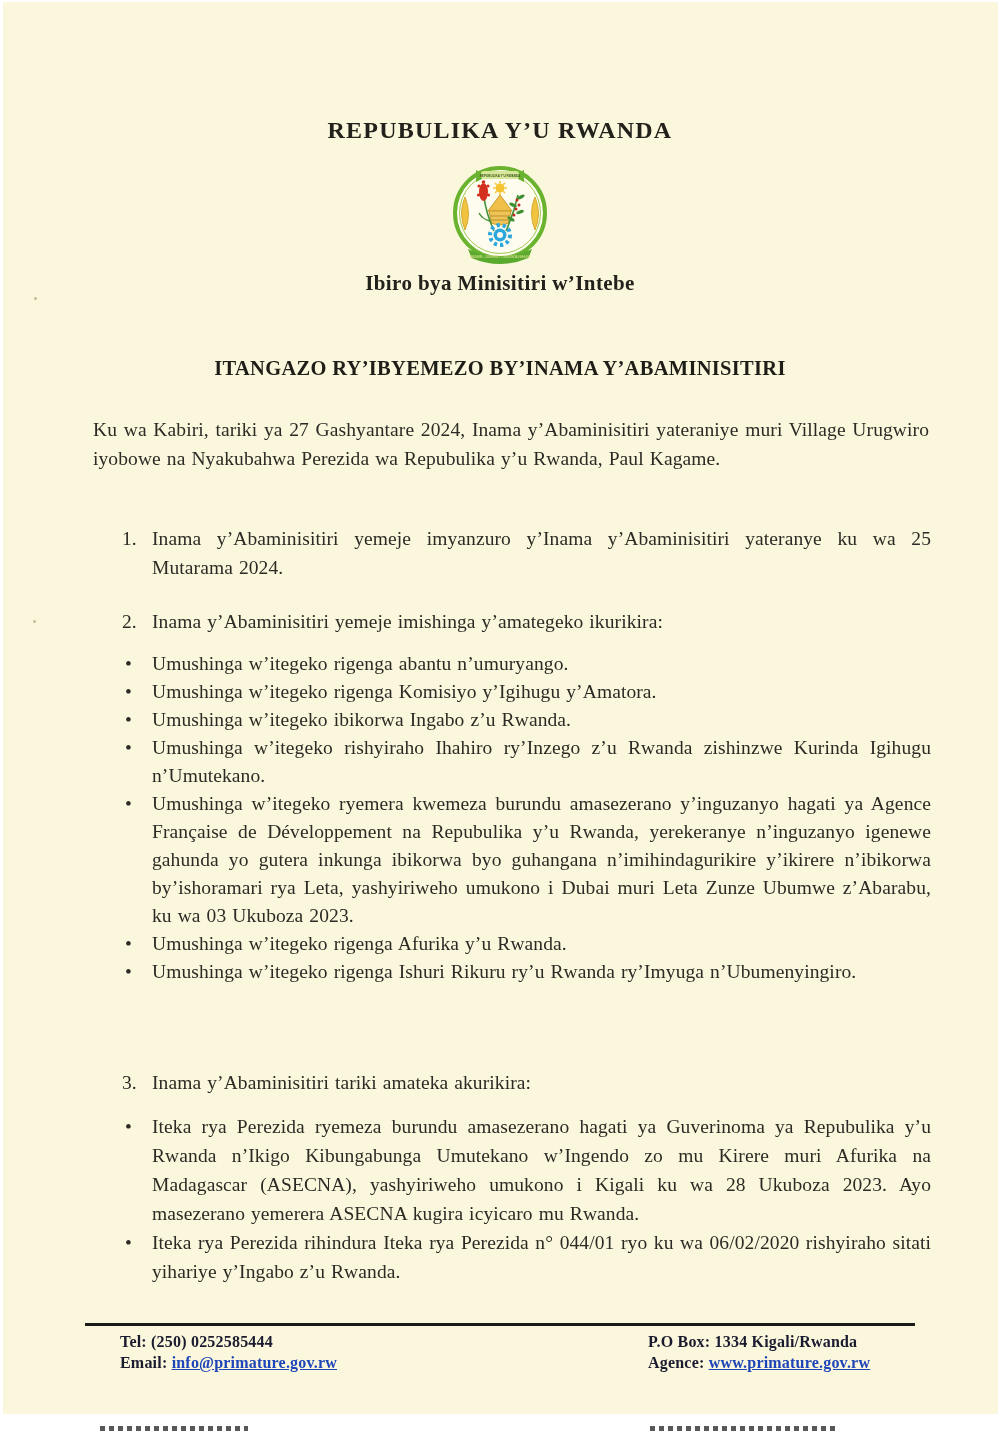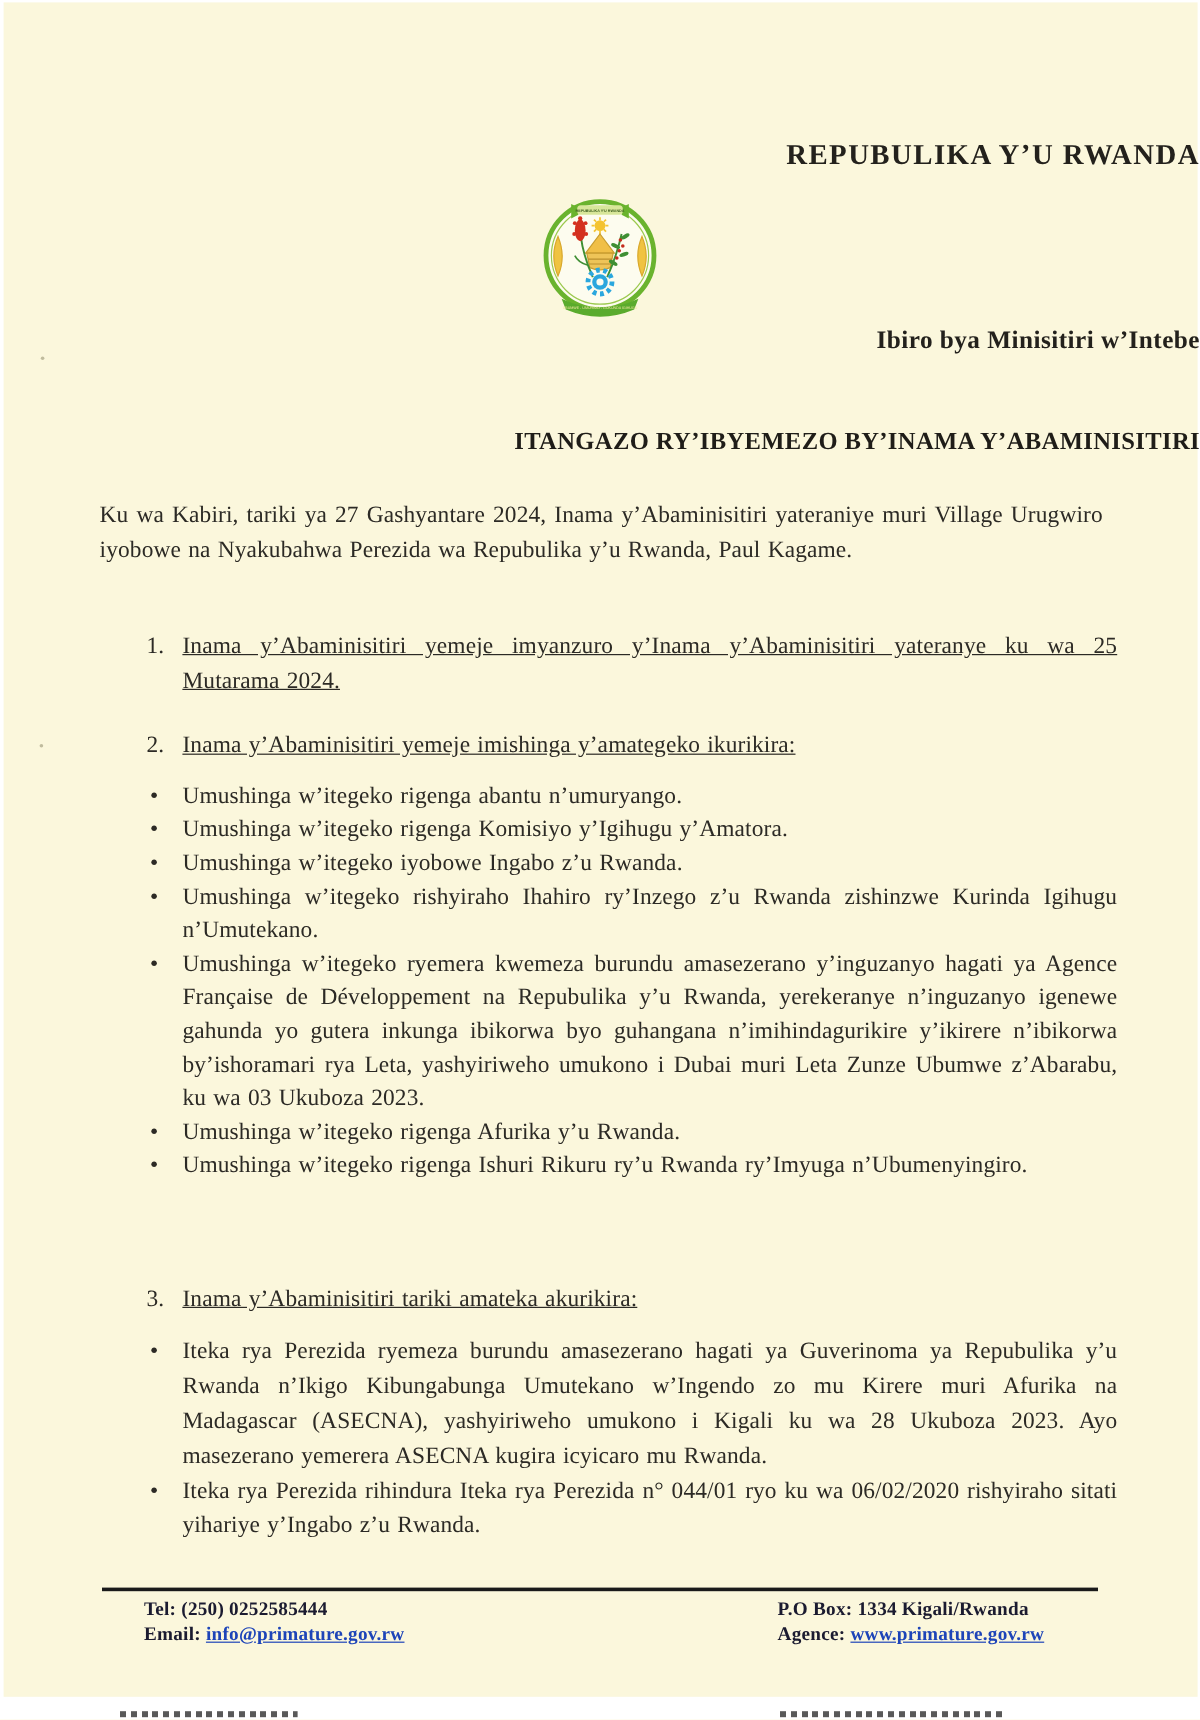--- a/index.html
+++ b/index.html
@@ -4,42 +4,42 @@
 <style>
   html,body{margin:0;padding:0;}
   body{
     width:1000px;height:1433px;position:relative;background:#ffffff;
     font-family:"Liberation Serif", serif;color:#2c2a25;overflow:hidden;
   }
   .page{
     position:absolute;left:3px;top:2px;width:995px;height:1412px;
     background:#fbf7dc;
   }
-  .center{position:absolute;left:0;width:1000px;text-align:right;}
+  .center{position:absolute;left:0;width:1000px;text-align:center;}
   .republic-title{
     top:117px;font-size:24px;font-weight:bold;letter-spacing:1.2px;color:#23211c;
   }
   .emblem-wrap{position:absolute;top:155px;left:440px;width:120px;height:118px;}
   .office-name{
     top:271px;font-size:21px;font-weight:bold;letter-spacing:.4px;color:#23211c;
   }
   .doc-heading{
     top:357px;font-size:20.5px;font-weight:bold;letter-spacing:.3px;color:#1f1d18;
   }
   .doc-heading span{
     text-decoration-thickness:2px;text-underline-offset:4px;
   }
   .body-text{
     font-size:19.5px;line-height:29px;text-align:justify;color:#2c2a25;
     letter-spacing:.1px;word-spacing:1px;
   }
-  .intro{position:absolute;left:83px;top:415px;width:836px;}
+  .intro{position:absolute;left:93px;top:415px;width:836px;}
   .num-item{position:absolute;left:95px;width:836px;display:flex;}
   .num-item .marker{width:30px;margin-left:27px;flex-shrink:0;}
-  .num-item .txt{flex:1;text-align:justify;text-decoration:underline;}
+  .num-item .txt{flex:1;text-align:justify;}
   .bullet-group{position:absolute;left:95px;width:836px;}
   .b-item{display:flex;}
   .b-item .marker{width:27px;margin-left:30px;flex-shrink:0;}
   .b-item .txt{flex:1;text-align:justify;}
   .lh28{line-height:28px;}
   .lh29{line-height:29px;}
   .footer-rule{position:absolute;left:85px;top:1323px;width:830px;height:3px;background:#1a1a1a;}
   .footer-block{
     position:absolute;top:1331px;font-size:16px;font-weight:bold;line-height:21px;
     color:#1b1b30;letter-spacing:.2px;
@@ -150,21 +150,21 @@
   <div class="b-item">
     <span class="marker">•</span>
     <span class="txt">Umushinga w’itegeko rigenga abantu n’umuryango.</span>
   </div>
   <div class="b-item">
     <span class="marker">•</span>
     <span class="txt">Umushinga w’itegeko rigenga Komisiyo y’Igihugu y’Amatora.</span>
   </div>
   <div class="b-item">
     <span class="marker">•</span>
-    <span class="txt">Umushinga w’itegeko iyobowe Ingabo z’u Rwanda.</span>
+    <span class="txt">Umushinga w’itegeko ibikorwa Ingabo z’u Rwanda.</span>
   </div>
   <div class="b-item">
     <span class="marker">•</span>
     <span class="txt">Umushinga w’itegeko rishyiraho Ihahiro ry’Inzego z’u Rwanda zishinzwe Kurinda Igihugu n’Umutekano.</span>
   </div>
   <div class="b-item">
     <span class="marker">•</span>
     <span class="txt">Umushinga w’itegeko ryemera kwemeza burundu amasezerano y’inguzanyo hagati ya Agence Française de Développement na Repubulika y’u Rwanda, yerekeranye n’inguzanyo igenewe gahunda yo gutera inkunga ibikorwa byo guhangana n’imihindagurikire y’ikirere n’ibikorwa by’ishoramari rya Leta, yashyiriweho umukono i Dubai muri Leta Zunze Ubumwe z’Abarabu, ku wa 03 Ukuboza 2023.</span>
   </div>
   <div class="b-item">

